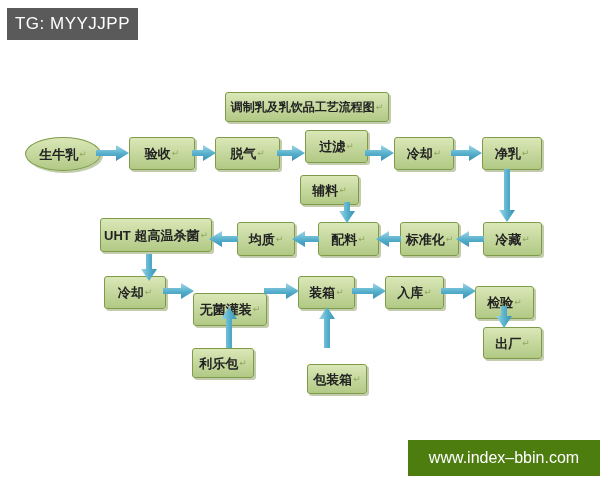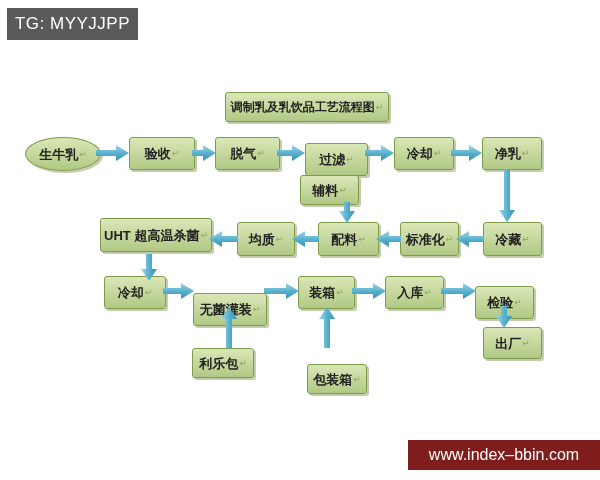--- a/index.html
+++ b/index.html
@@ -7,22 +7,22 @@
     width:600px;height:480px;position:relative;overflow:hidden;
     background:#ffffff;
     font-family:"Liberation Sans","DejaVu Sans",sans-serif;
   }
   .tag{
     position:absolute;left:7px;top:8px;width:131px;height:32px;
     background:#5a5a5a;color:#ffffff;display:flex;align-items:center;justify-content:center;
     font-size:17px;letter-spacing:.5px;
   }
   .wm{
-    position:absolute;left:408px;top:440px;width:192px;height:30px;
-    background:#7f1d1d;color:#ffffff;display:flex;align-items:center;justify-content:center;
+    position:absolute;left:408px;top:440px;width:192px;height:36px;
+    background:#4d7c0f;color:#ffffff;display:flex;align-items:center;justify-content:center;
     font-size:16px;
   }
   .node{
     position:absolute;display:flex;align-items:center;justify-content:center;white-space:nowrap;
     background:linear-gradient(180deg,#dae7b7 0%,#c3d69b 55%,#b1c985 100%);
     border:1px solid #7e9b49;border-radius:3px;
     box-shadow:2px 2px 0 rgba(122,145,74,.45);
     font-size:13px;font-weight:bold;color:#222222;line-height:1;
   }
   .ellipse{border-radius:50%;}
@@ -56,21 +56,21 @@
     <span class="pmark">↵</span>
 </div>
 <div class="node" style="left:129px;top:137px;width:64px;height:31px">
   <span>验收</span>
     <span class="pmark">↵</span>
 </div>
 <div class="node" style="left:215px;top:137px;width:63px;height:31px">
   <span>脱气</span>
     <span class="pmark">↵</span>
 </div>
-<div class="node" style="left:305px;top:143px;width:61px;height:31px">
+<div class="node" style="left:305px;top:130px;width:61px;height:31px">
   <span>过滤</span>
     <span class="pmark">↵</span>
 </div>
 <div class="node" style="left:394px;top:137px;width:58px;height:31px">
   <span>冷却</span>
     <span class="pmark">↵</span>
 </div>
 <div class="node" style="left:482px;top:137px;width:58px;height:31px">
   <span>净乳</span>
     <span class="pmark">↵</span>

